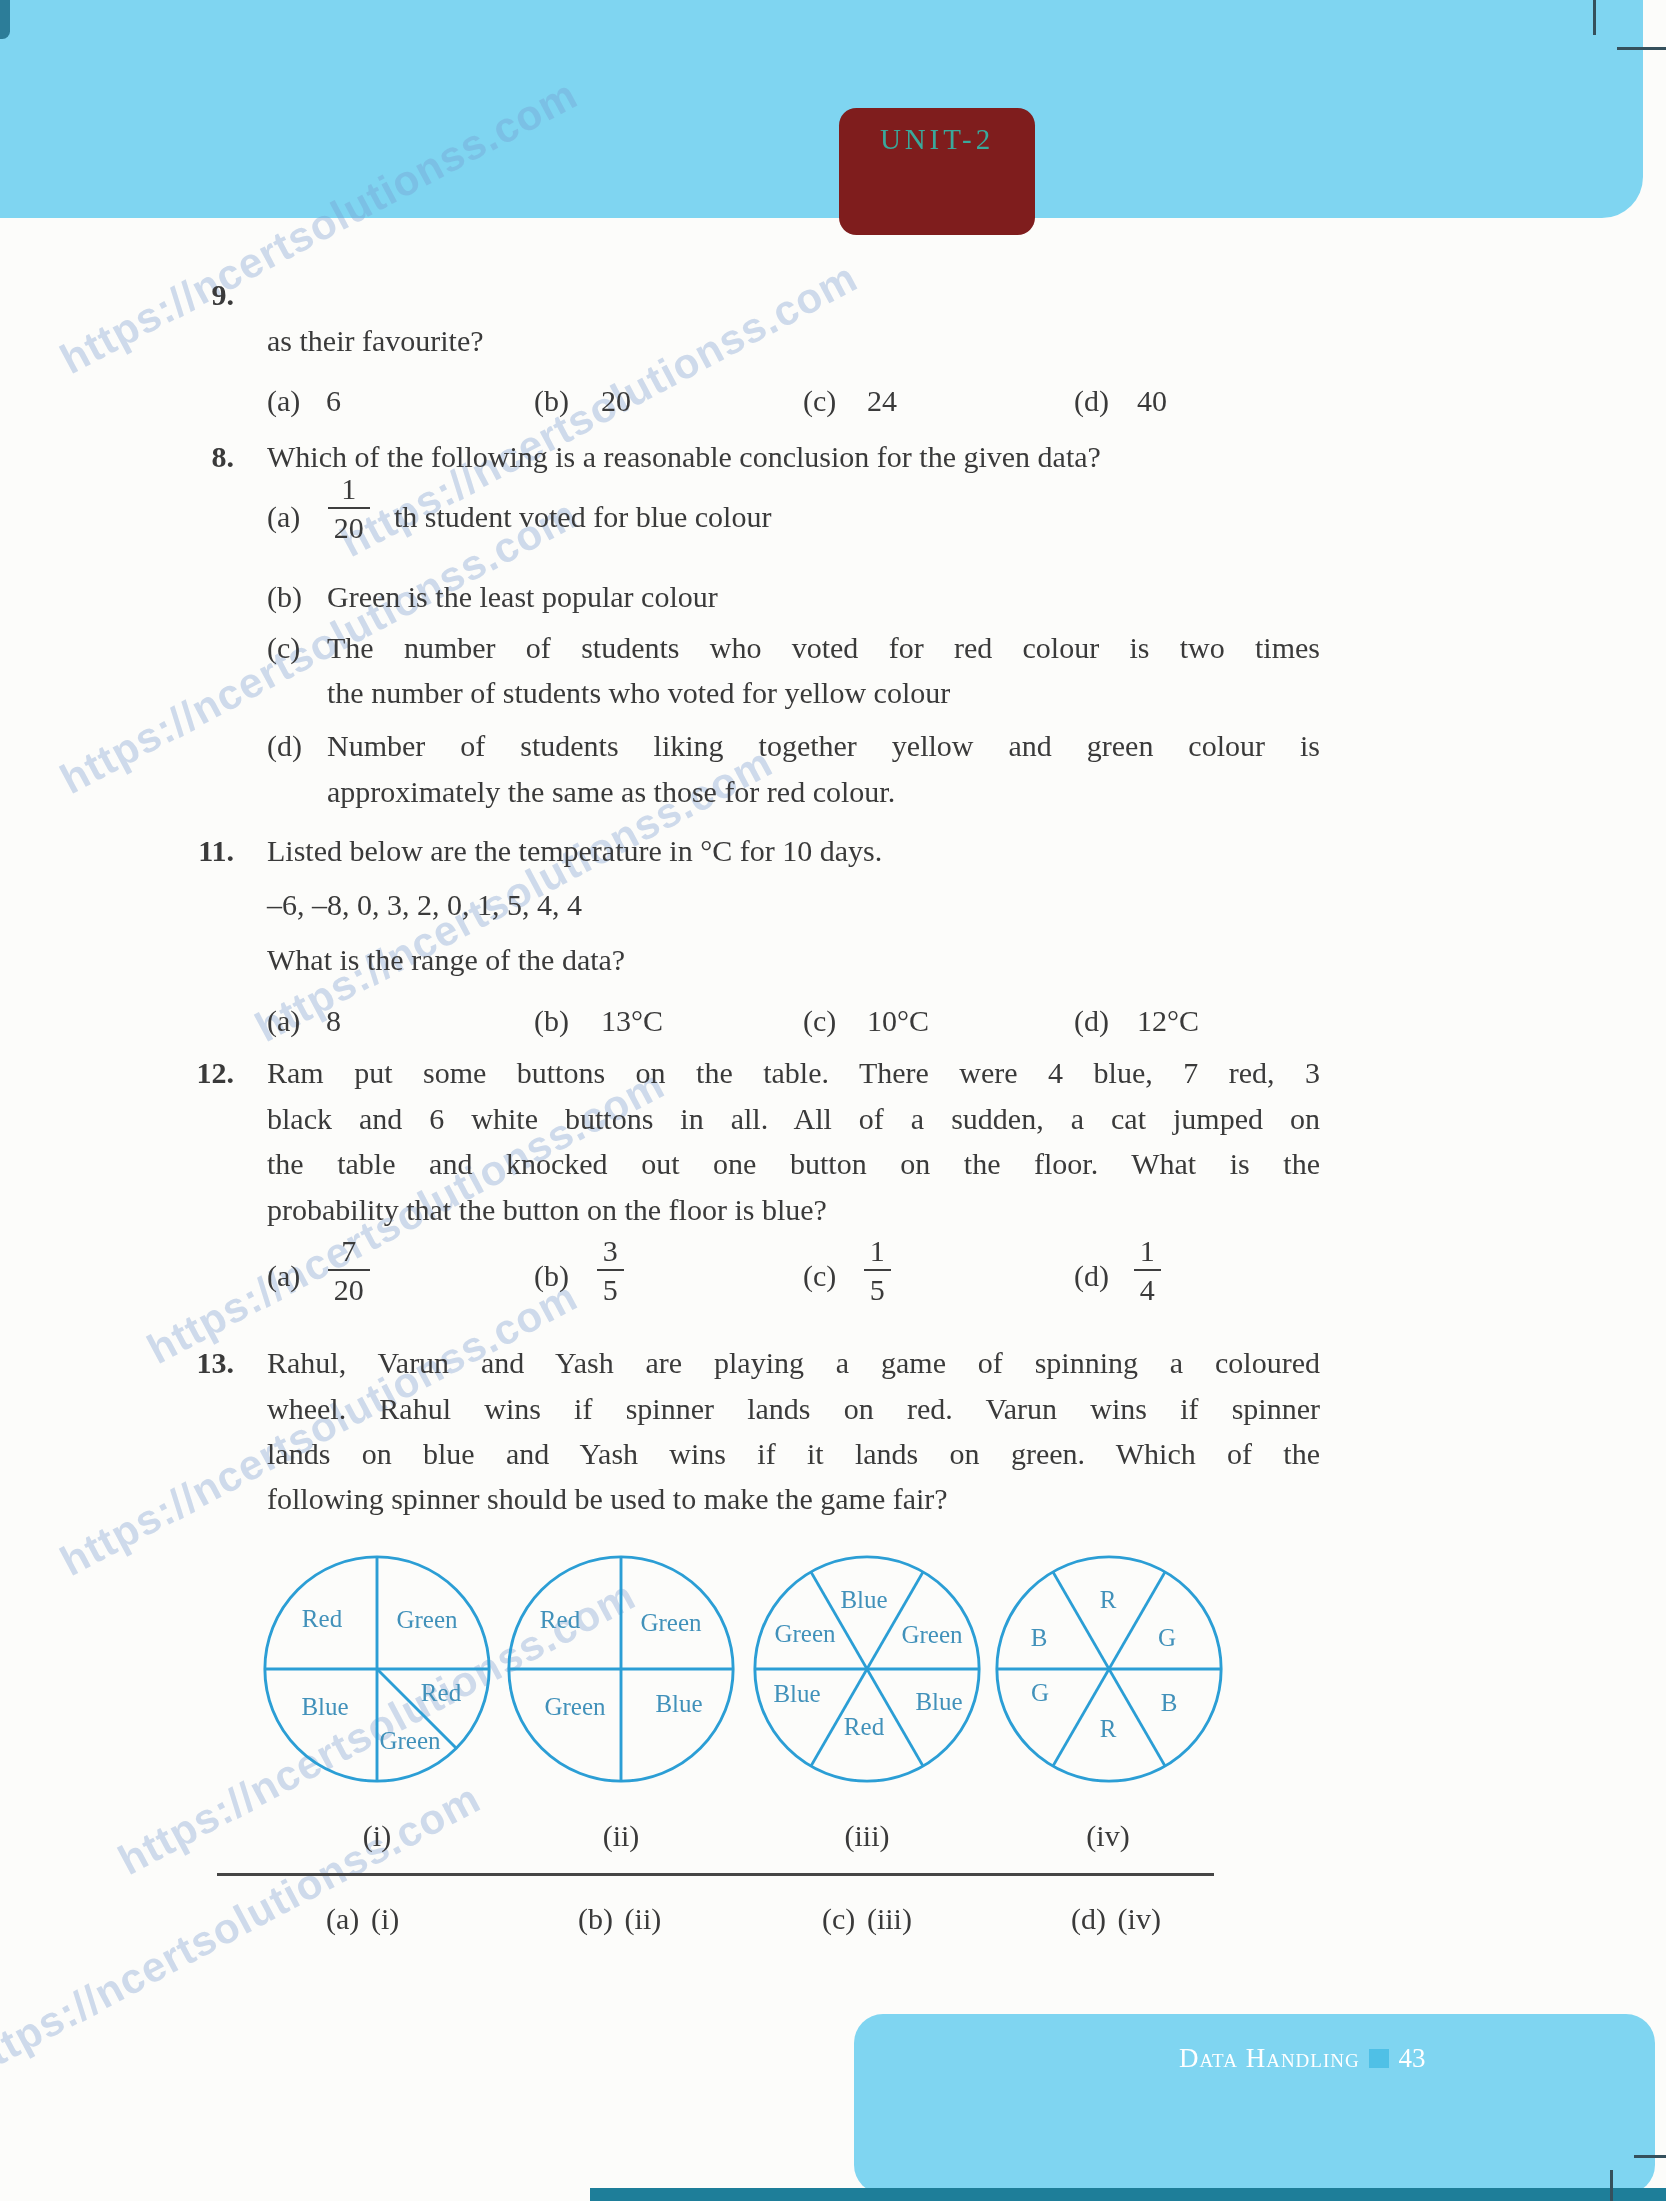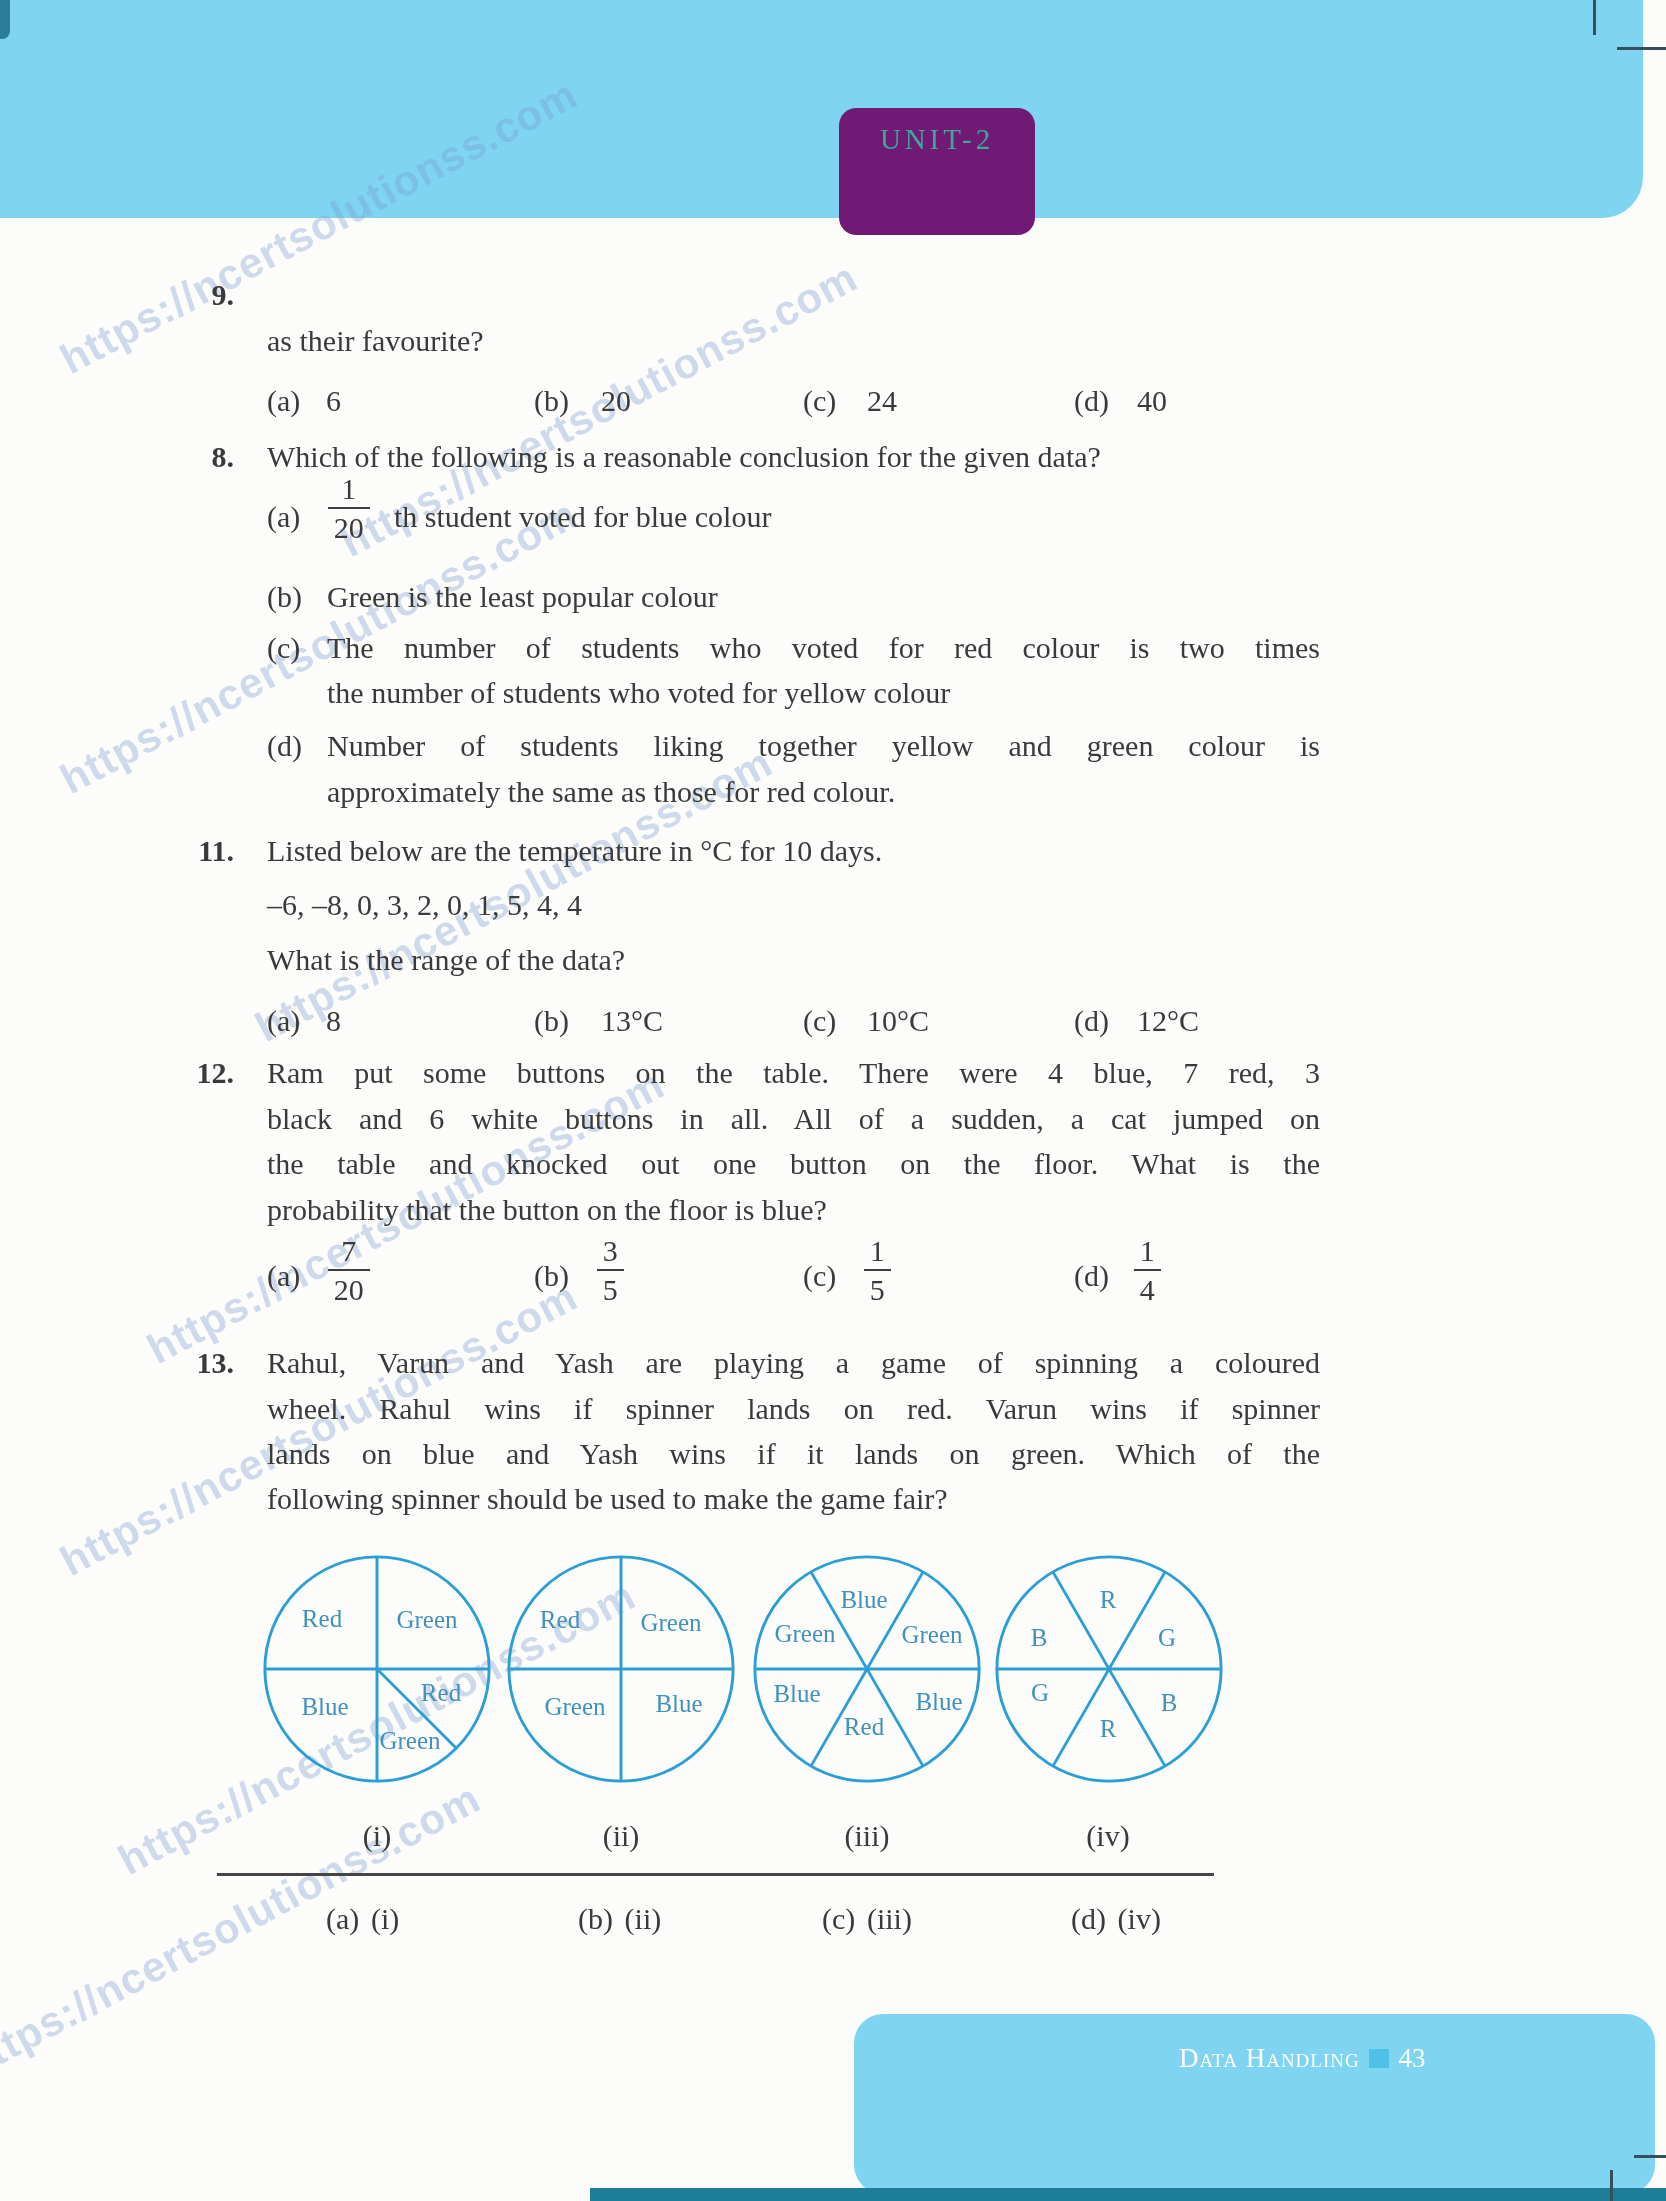--- a/index.html
+++ b/index.html
@@ -2,21 +2,21 @@
 <html><head>
 <meta charset="utf-8">
 <style>
   html,body{margin:0;padding:0;background:#e8e8e8;}
   .page{position:relative;width:1666px;height:2201px;background:#fcfcfa;overflow:hidden;
         font-family:"Liberation Serif","DejaVu Serif",serif;color:#3a3a3a;}
   .band{position:absolute;left:0;top:0;width:1643px;height:218px;background:#7fd5f1;
         border-bottom-right-radius:41px;}
   .notch{position:absolute;left:0;top:0;width:9.7px;height:39px;background:#2c7d99;
         border-bottom-right-radius:7.7px;}
-  .unit-tab{position:absolute;left:839px;top:108px;width:196px;height:127px;background:#701a75;
+  .unit-tab{position:absolute;left:839px;top:108px;width:196px;height:127px;background:#7f1d1d;
         border-radius:17.4px;display:flex;justify-content:center;align-items:flex-start;padding-top:15.4px;box-sizing:border-box;}
   .unit-label{font-size:29px;letter-spacing:3.9px;color:#3aa89b;}
   .wm{position:absolute;transform:translate(-50%,-50%) rotate(-28deg);white-space:nowrap;
       font-family:"Liberation Sans","DejaVu Sans",sans-serif;font-weight:bold;font-size:42px;
       color:rgba(116,152,204,0.34);letter-spacing:1px;pointer-events:none;}
   .t{position:absolute;font-size:30px;line-height:45px;white-space:nowrap;}
   .just{white-space:normal;text-align:justify;text-align-last:justify;overflow:hidden;height:45px;}
   .qnum{position:absolute;width:60px;text-align:right;font-weight:bold;font-size:30px;line-height:45px;}
   .frac{position:absolute;text-align:center;font-size:30px;line-height:37px;}
   .frac .den{display:block;border-top:2.9px solid #3e3e3e;padding:0 5.8px;}

